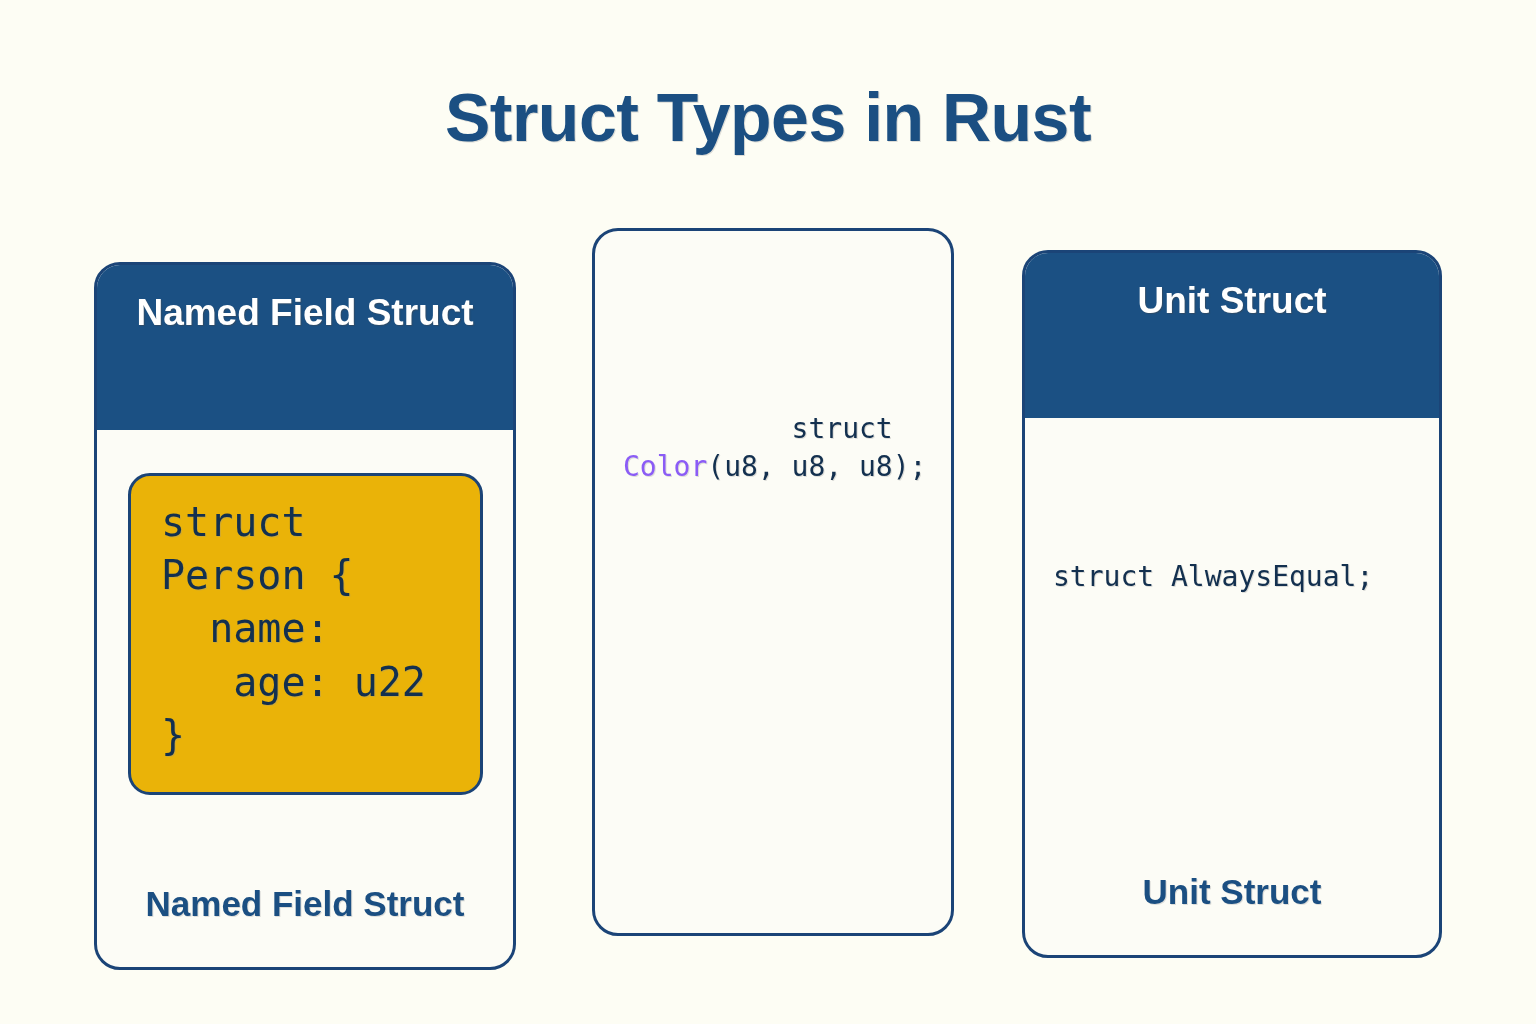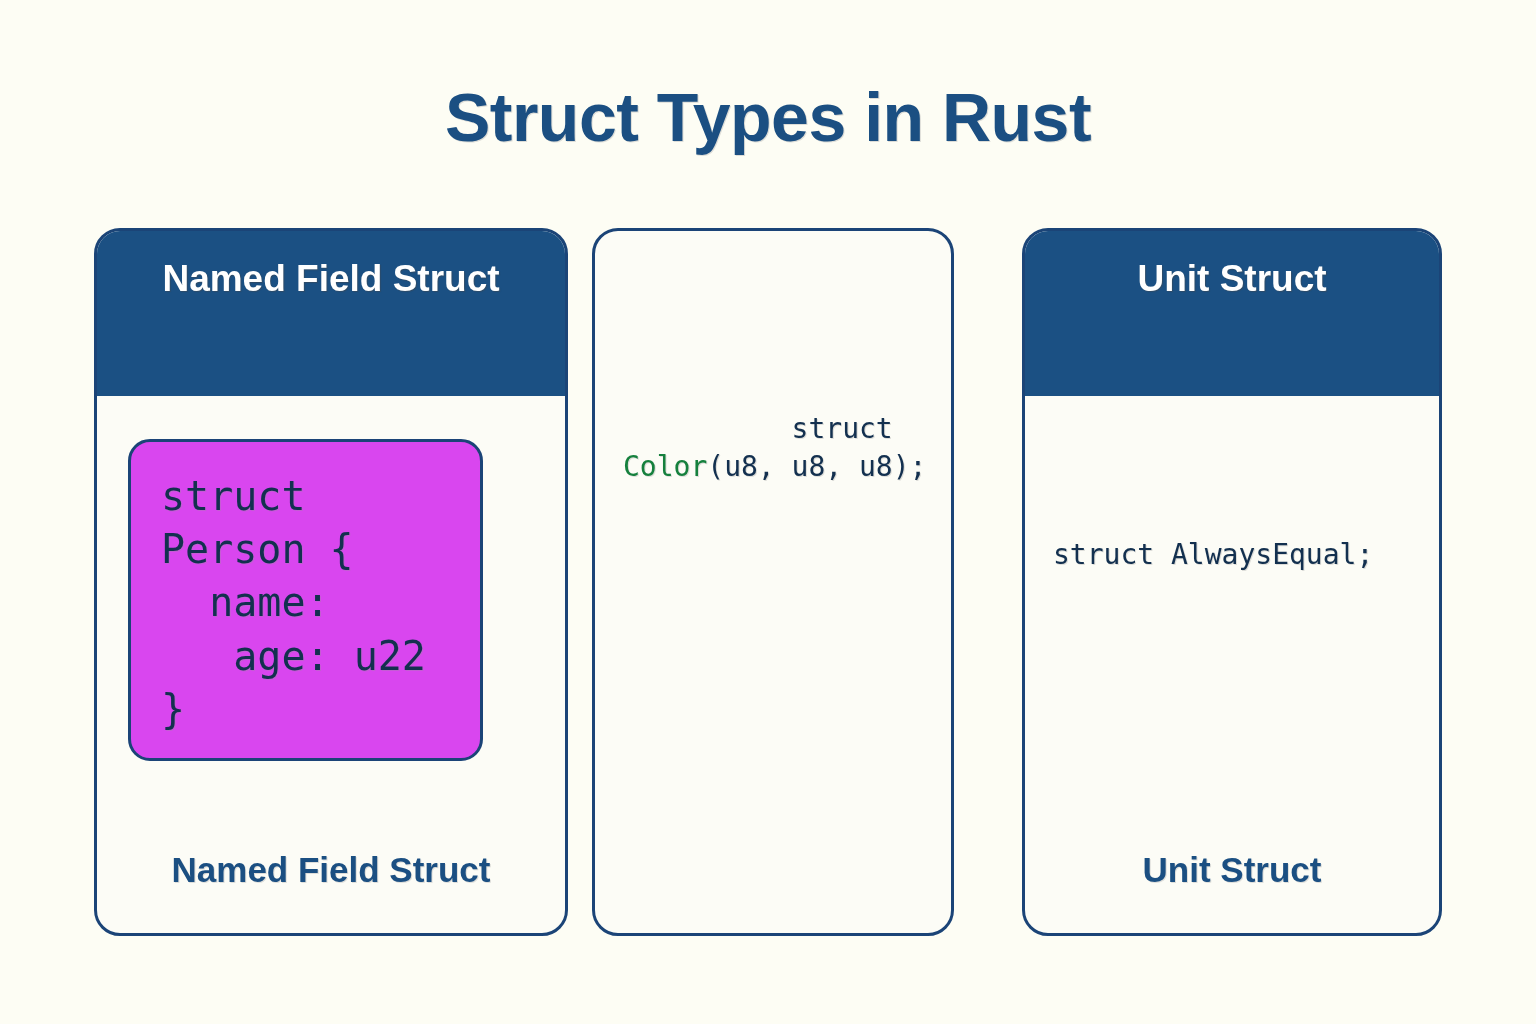--- a/index.html
+++ b/index.html
@@ -44,23 +44,23 @@
     top: 0;
     height: 708px;
     border: 3px solid #1b4477;
     border-radius: 26px;
     background: #fcfcf6;
     overflow: hidden;
     display: flex;
     flex-direction: column;
   }
 
-  .card-1 { left: 0px;   width: 474px; }
+  .card-1 { left: 0px;   width: 422px; margin-top: 34px; }
   .card-2 { left: 498px; width: 362px; }
-  .card-3 { left: 928px; width: 420px; }
+  .card-3 { left: 928px; width: 420px; margin-top: 22px; }
 
   .card-header {
     flex: 0 0 auto;
     padding: 26px 18px 28px;
     text-align: center;
     font-size: 37px;
     font-weight: bold;
     line-height: 1.18;
     color: #ffffff;
     text-shadow: 1px 1px 1px rgba(70,70,70,0.45);
@@ -76,24 +76,24 @@
     flex-direction: column;
   }
 
   
   .code-box {
     position: absolute;
     left: 31px;
     top: 43px;
     width: 355px;
     height: 322px;
-    background: #d946ef;
+    background: #eab308;
     border: 3px solid #1b4477;
     border-radius: 22px;
-    padding: 28px 22px 18px 30px;
+    padding: 20px 22px 18px 30px;
   }
 
   .code-text {
     font-family: "DejaVu Sans Mono", monospace;
     font-size: 40px;
     line-height: 1.33;
     color: #13304f;
     white-space: pre-wrap;
     word-break: break-word;
     text-shadow: 1px 1px 0 rgba(150,150,150,0.30);
@@ -107,21 +107,21 @@
     top: 140px;
     font-family: "DejaVu Sans Mono", monospace;
     font-size: 28px;
     line-height: 1.38;
     color: #13304f;
     white-space: pre-wrap;
     word-break: break-word;
     text-shadow: 1px 1px 0 rgba(150,150,150,0.30);
   }
 
-  .code-plain .kw-color { color: #15803d; }
+  .code-plain .kw-color { color: #8b5cf6; }
 
   
   .card-caption {
     position: absolute;
     left: 14px;
     right: 14px;
     bottom: 42px;
     text-align: center;
     font-size: 35px;
     font-weight: bold;

